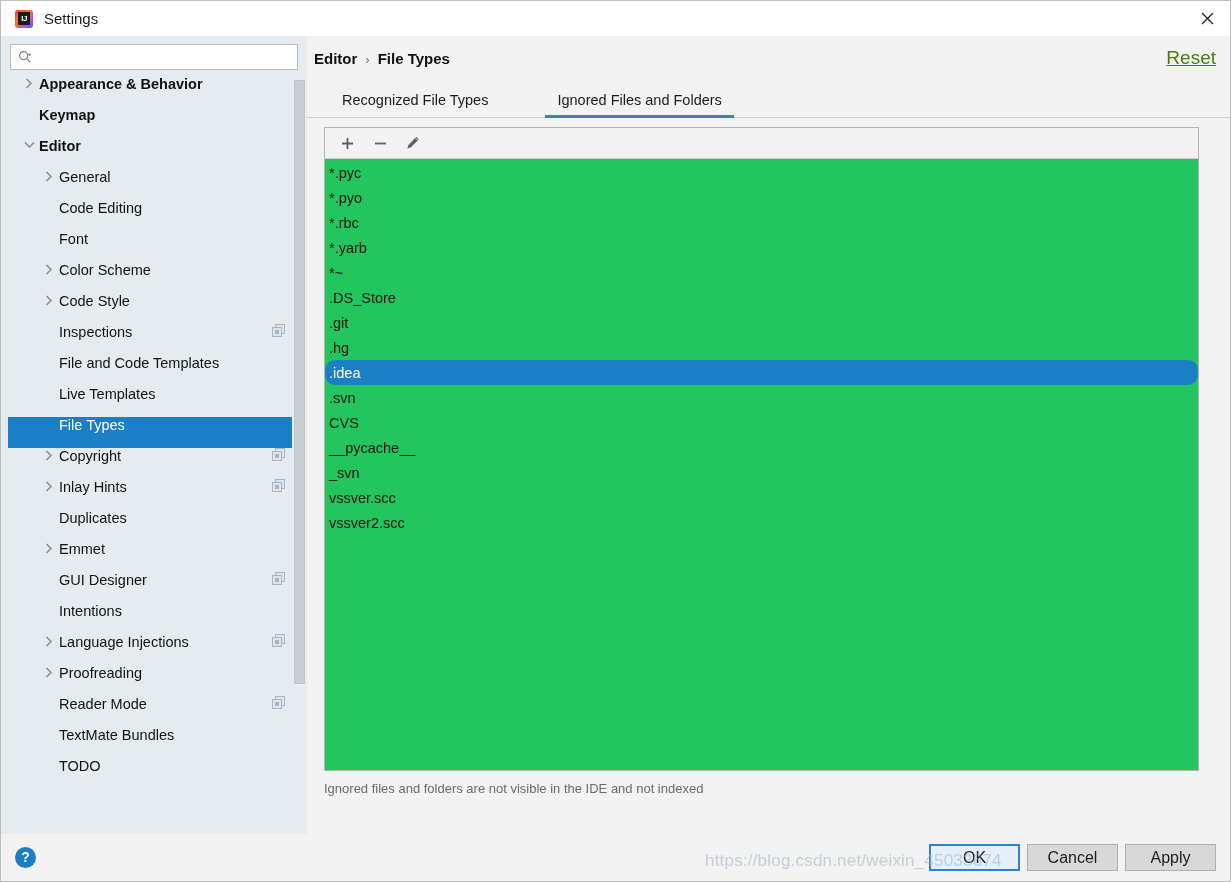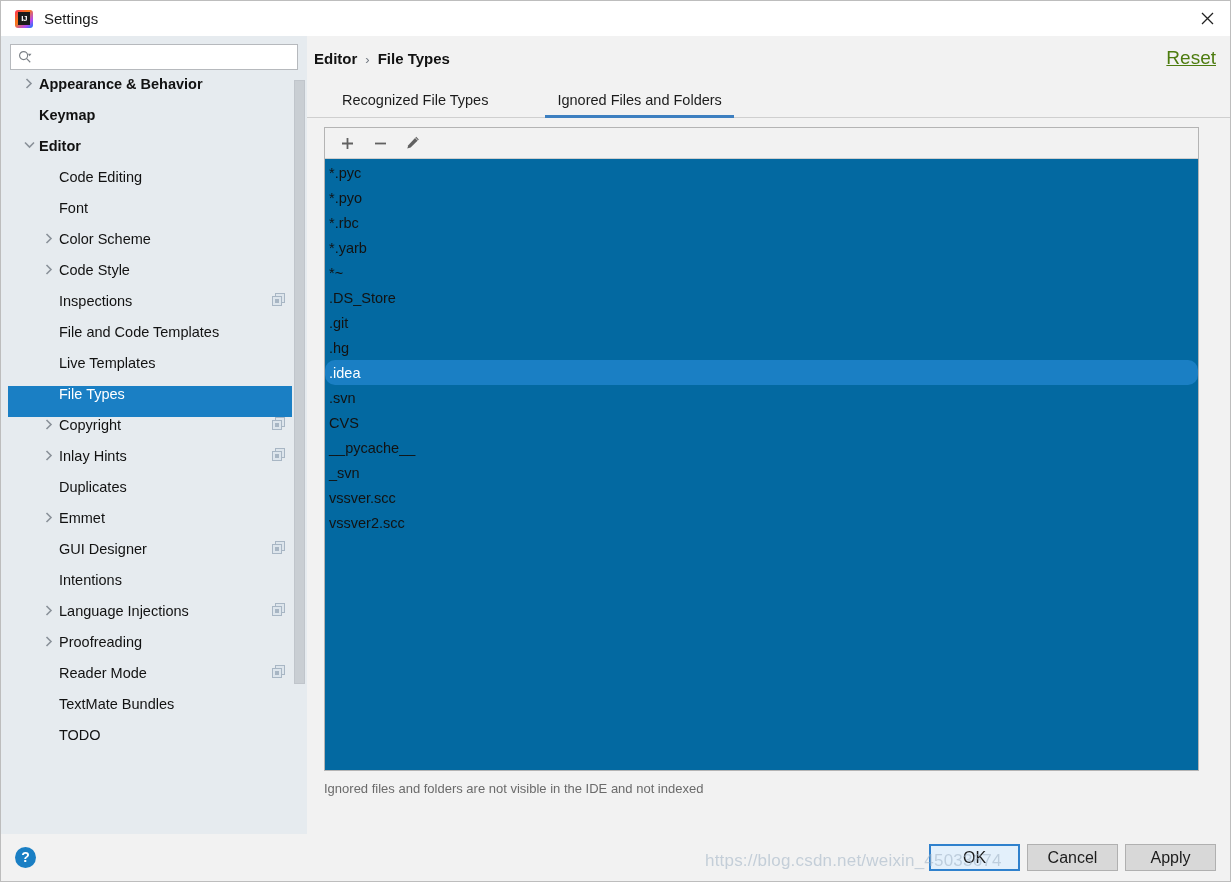--- a/index.html
+++ b/index.html
@@ -244,21 +244,21 @@
 
   .panel-body {
     flex: 1;
     padding: 9px 31px 0 17px;
     display: flex;
     flex-direction: column;
     min-height: 0;
   }
   .listbox {
     border: 1px solid #b4b4b4;
-    background: #0369a1;
+    background: #22c55e;
     display: flex;
     flex-direction: column;
     height: 644px;
     flex: none;
   }
   .list-toolbar {
     height: 31px;
     flex: none;
     background: #f2f2f2;
     border-bottom: 1px solid #cfcfcf;
@@ -386,20 +386,28 @@
 
         <div class="tree-item lvl0">
           <span class="chevron">
             <svg width="11" height="8" viewBox="0 0 11 8">
                 <path d="M1 1.5 L5.5 6 L10 1.5" stroke="#8a9199" stroke-width="1.6" fill="none"></path>
               </svg>
           </span>
           <span class="label">Editor</span>
         </div>
 
+        <div class="tree-item lvl1">
+          <span class="chevron">
+            <svg width="8" height="11" viewBox="0 0 8 11">
+                <path d="M1.5 1 L6 5.5 L1.5 10" stroke="#8a9199" stroke-width="1.6" fill="none"></path>
+              </svg>
+          </span>
+          <span class="label">General</span>
+        </div>
 
         <div class="tree-item lvl1 nochev">
           <span class="chevron"></span>
           <span class="label">Code Editing</span>
         </div>
 
         <div class="tree-item lvl1 nochev">
           <span class="chevron"></span>
           <span class="label">Font</span>
         </div>

